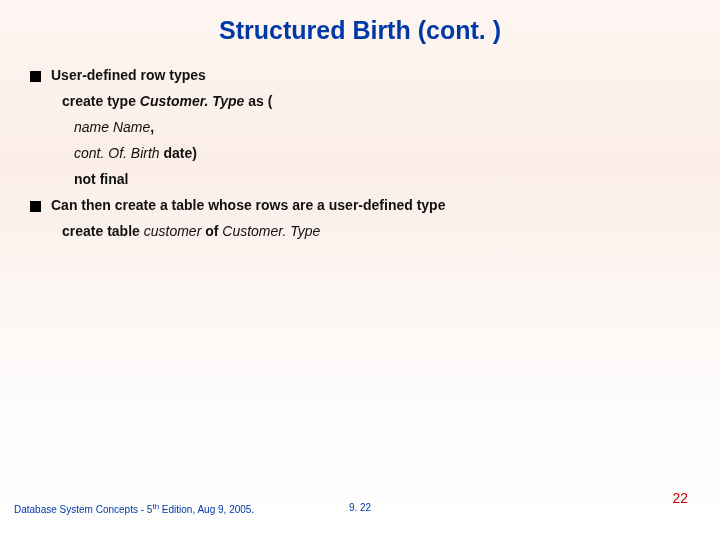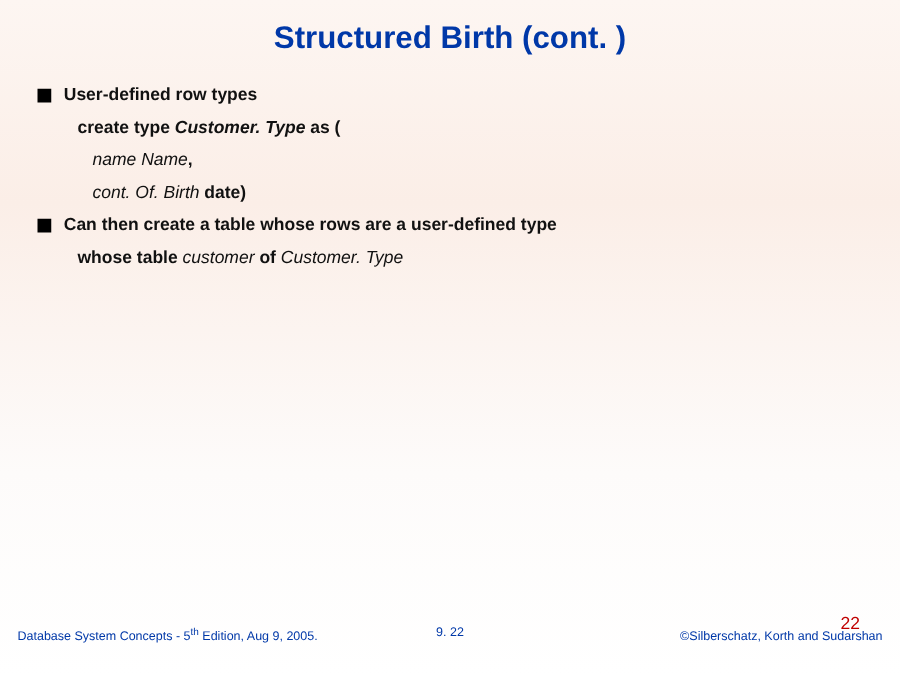--- a/index.html
+++ b/index.html
@@ -92,33 +92,33 @@
 
   <div class="code-sub">
     <span class="it">name </span><span class="it">Name</span><span class="kw">,</span>
   </div>
 
 
   <div class="code-sub">
     <span class="it">cont. Of. Birth </span><span class="kw">date</span><span class="kw">)</span>
   </div>
 
+  <div class="code-sub kw">not final</div>
 
   <div class="bullet-row" style="margin-top:10px;">
     <div class="bullet"></div>
     <div class="bullet-text">Can then create a table whose rows are a user-defined type</div>
   </div>
 
   <div class="code-line">
-    <span class="kw">whose table </span><span class="it">customer </span><span class="kw">of </span><span class="it">Customer. Type</span>
+    <span class="kw">create table </span><span class="it">customer </span><span class="kw">of </span><span class="it">Customer. Type</span>
   </div>
 
 </div>
 
 <div class="page-num">22</div>
 
 <div class="footer">
   <div>
     <span>Database System Concepts - 5</span><sup>th</sup><span> Edition, Aug 9, 2005.</span>
   </div>
   <div class="center">9. 22</div>
-  <div>©Silberschatz, Korth and Sudarshan</div>
 </div>
 
 </body></html>

